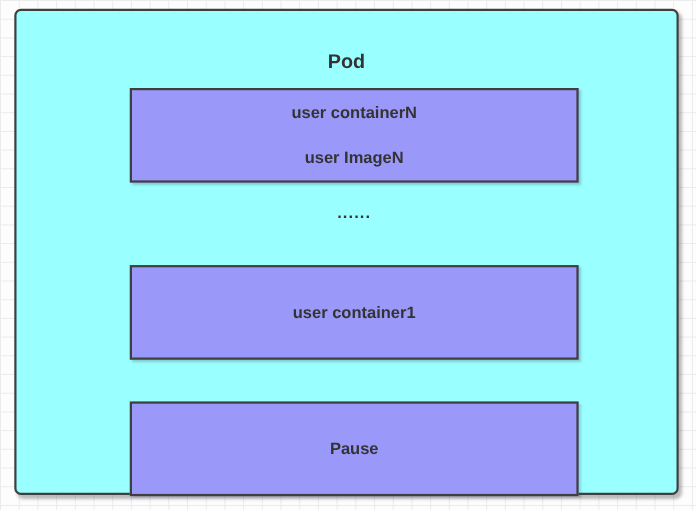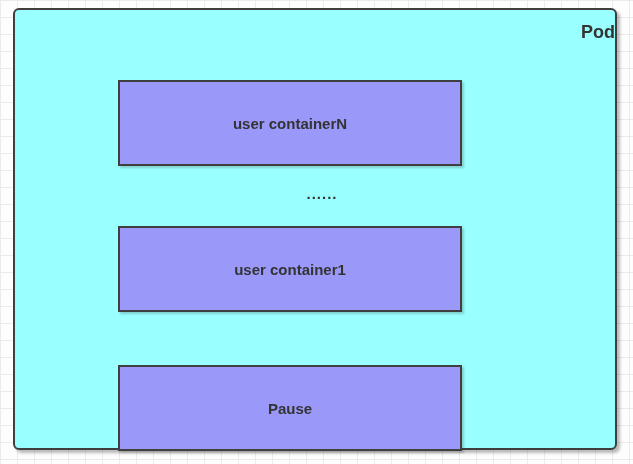--- a/index.html
+++ b/index.html
@@ -25,44 +25,44 @@
     width: 604px;
     height: 442px;
     box-sizing: border-box;
     background: #99ffff;
     border: 2px solid #3f3f3f;
     border-radius: 6px;
     box-shadow: 3px 3px 3px rgba(60, 60, 60, 0.35);
   }
   .pod-title {
     position: absolute;
-    top: 12px;
+    top: 36px;
     left: 0;
     width: 100%;
-    text-align: right;
+    text-align: center;
     font-size: 18px;
     font-weight: 700;
     color: #333333;
   }
   .container-box {
     position: absolute;
     left: 103px;
-    width: 344px;
+    width: 408px;
     height: 86px;
     box-sizing: border-box;
     background: #9a99fa;
     border: 2px solid #3f3f3f;
     box-shadow: 2px 2px 2px rgba(60, 60, 60, 0.25);
     display: flex;
     flex-direction: column;
     justify-content: space-around;
     align-items: center;
   }
   .container-box.pos-n     { top: 70px; }
-  .container-box.pos-1     { top: 216px; }
+  .container-box.pos-1     { top: 231px; }
   .container-box.pos-pause { top: 355px; }
   .container-line {
     font-size: 15px;
     font-weight: 700;
     color: #333333;
     line-height: 1;
     white-space: nowrap;
   }
   .ellipsis {
     position: absolute;
@@ -81,20 +81,21 @@
 </head>
 <body>
 
 <div class="canvas">
   <div class="pod-box">
 
     <div class="pod-title">Pod</div>
 
     <div class="container-box pos-n">
       <div class="container-line">user containerN</div>
+      <div class="container-line">user ImageN</div>
     </div>
 
     <div class="ellipsis">......</div>
 
     <div class="container-box pos-1">
       <div class="container-line">user container1</div>
     </div>
 
     <div class="container-box pos-pause">
       <div class="container-line">Pause</div>

